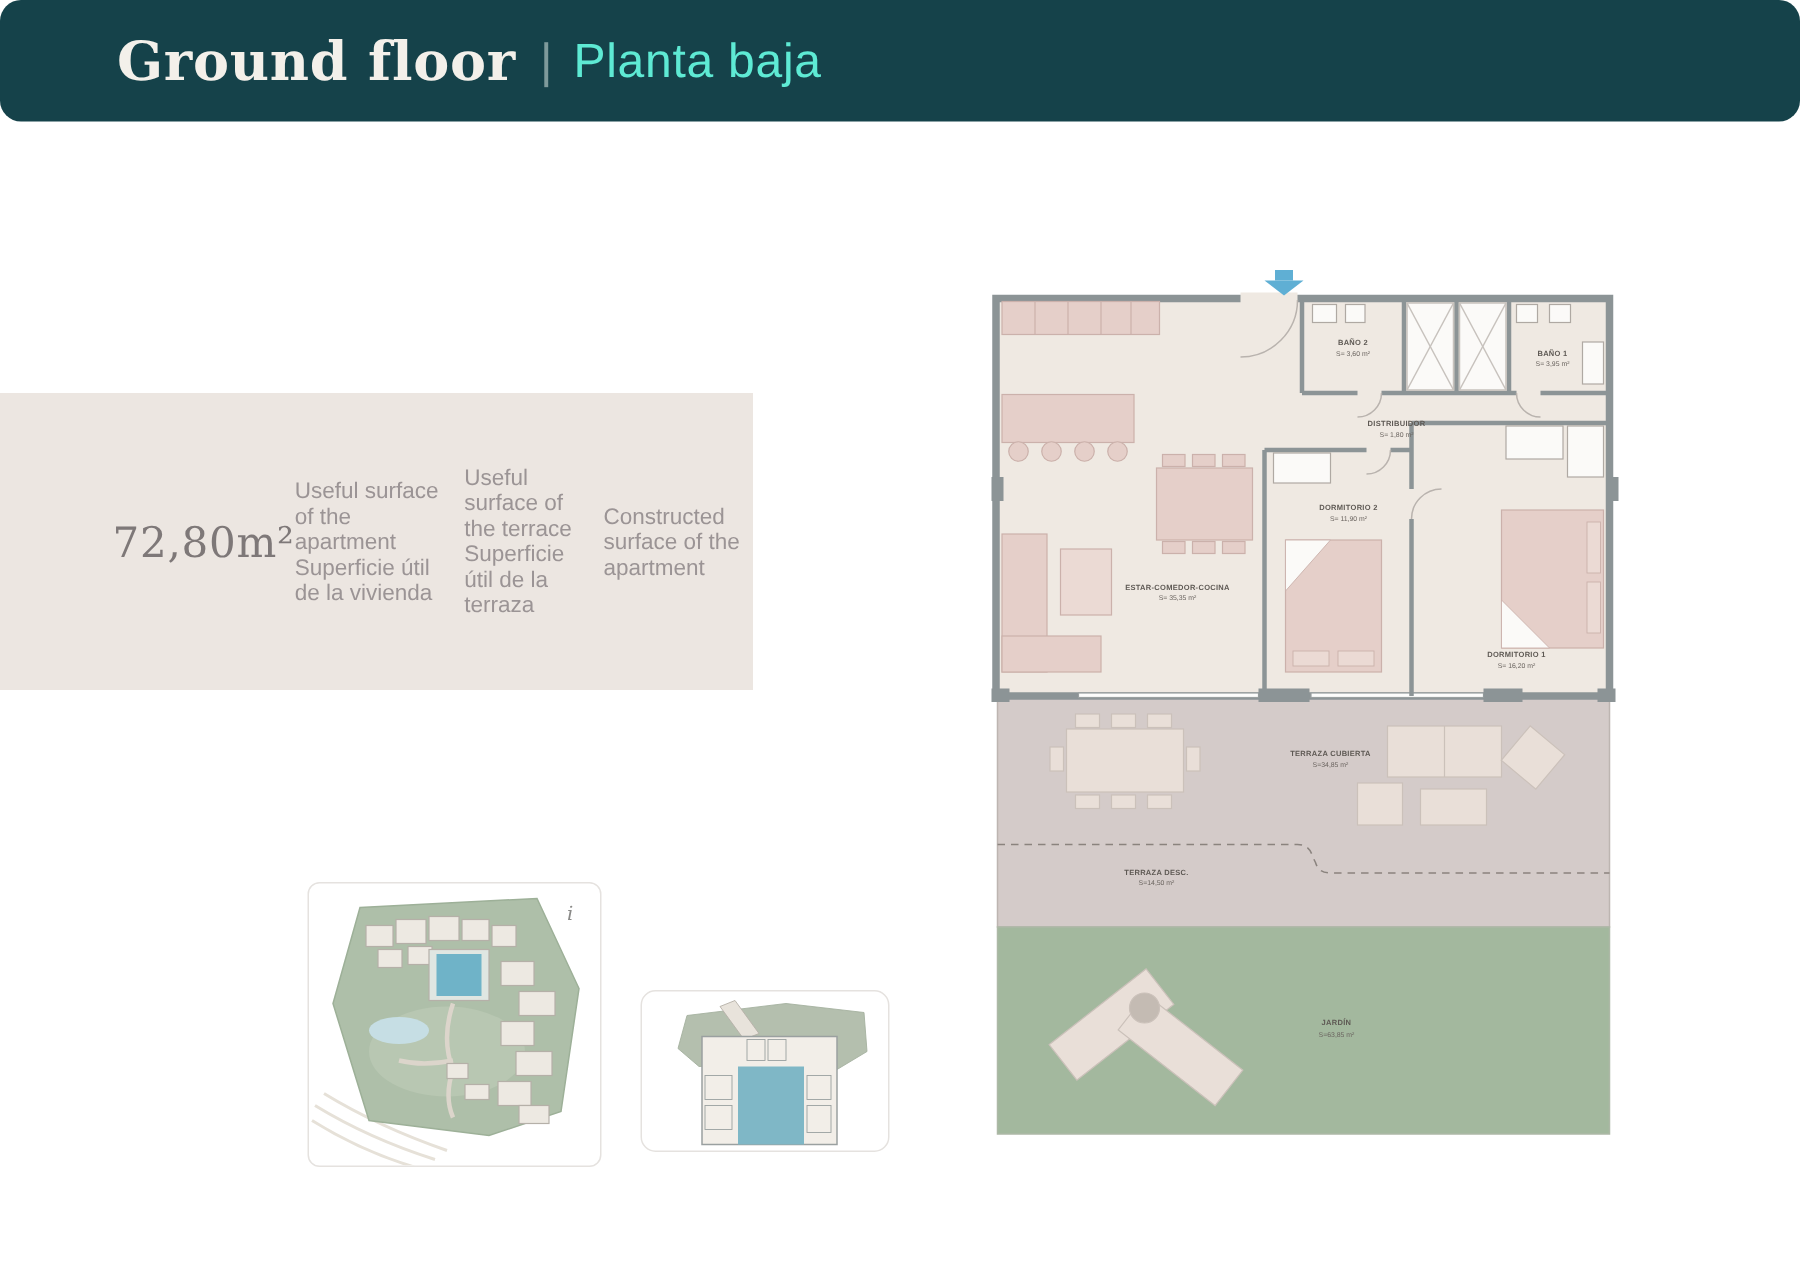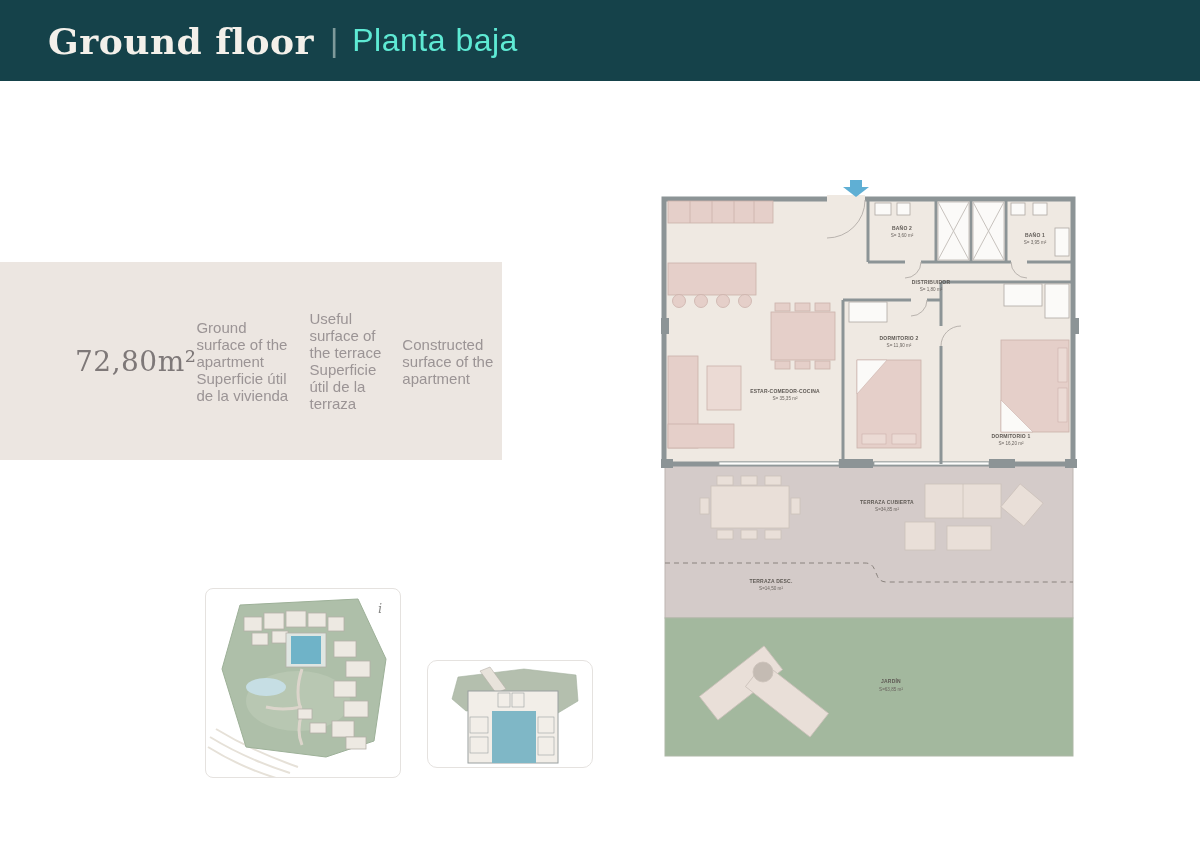--- a/index.html
+++ b/index.html
@@ -1,21 +1,21 @@
 <!DOCTYPE html>
 <html><head>
 <meta charset="utf-8">
 <style>
   html,body{margin:0;padding:0;background:#ffffff;}
   .page{position:relative;width:1200px;height:845px;background:#ffffff;overflow:hidden;
         font-family:"Liberation Sans",sans-serif;}
 
   
   .header{position:absolute;left:0;top:0;width:1200px;height:81px;background:#15424A;
-          display:flex;align-items:center;padding-left:48px;box-sizing:border-box;}
+          display:flex;align-items:center;padding-left:78px;box-sizing:border-box;border-radius:14px;}
   .header .t-en{font-family:"DejaVu Serif","Liberation Serif",serif;font-weight:700;
                 font-size:36px;color:#F3F0EA;letter-spacing:.5px;}
   .header .t-div{font-size:32px;color:#7E9A9B;font-weight:300;margin:0 14px 0 16px;}
   .header .t-es{font-size:32px;color:#5eead4;font-weight:300;letter-spacing:.5px;}
 
   
   .panel{position:absolute;left:0;top:262px;width:502px;height:198px;background:#ECE6E1;
          display:flex;flex-direction:row;justify-content:center;gap:17px;
          padding-left:75px;box-sizing:border-box;}
   .row{display:flex;align-items:center;}
@@ -45,21 +45,21 @@
   <div class="header">
     <span class="t-en">Ground floor</span>
     <span class="t-div">|</span>
     <span class="t-es">Planta baja</span>
   </div>
 
   <div class="panel">
     <div class="row">
       <div class="num">72,80m²</div>
       <div class="lbl">
-        <div>Ground surface of the apartment</div>
+        <div>Useful surface of the apartment</div>
         <div>Superficie útil de la vivienda</div>
       </div>
     </div>
     <div class="row">
       <div class="lbl">
         <div>Useful surface of the terrace</div>
         <div>Superficie útil de la terraza</div>
       </div>
     </div>
     <div class="row">

